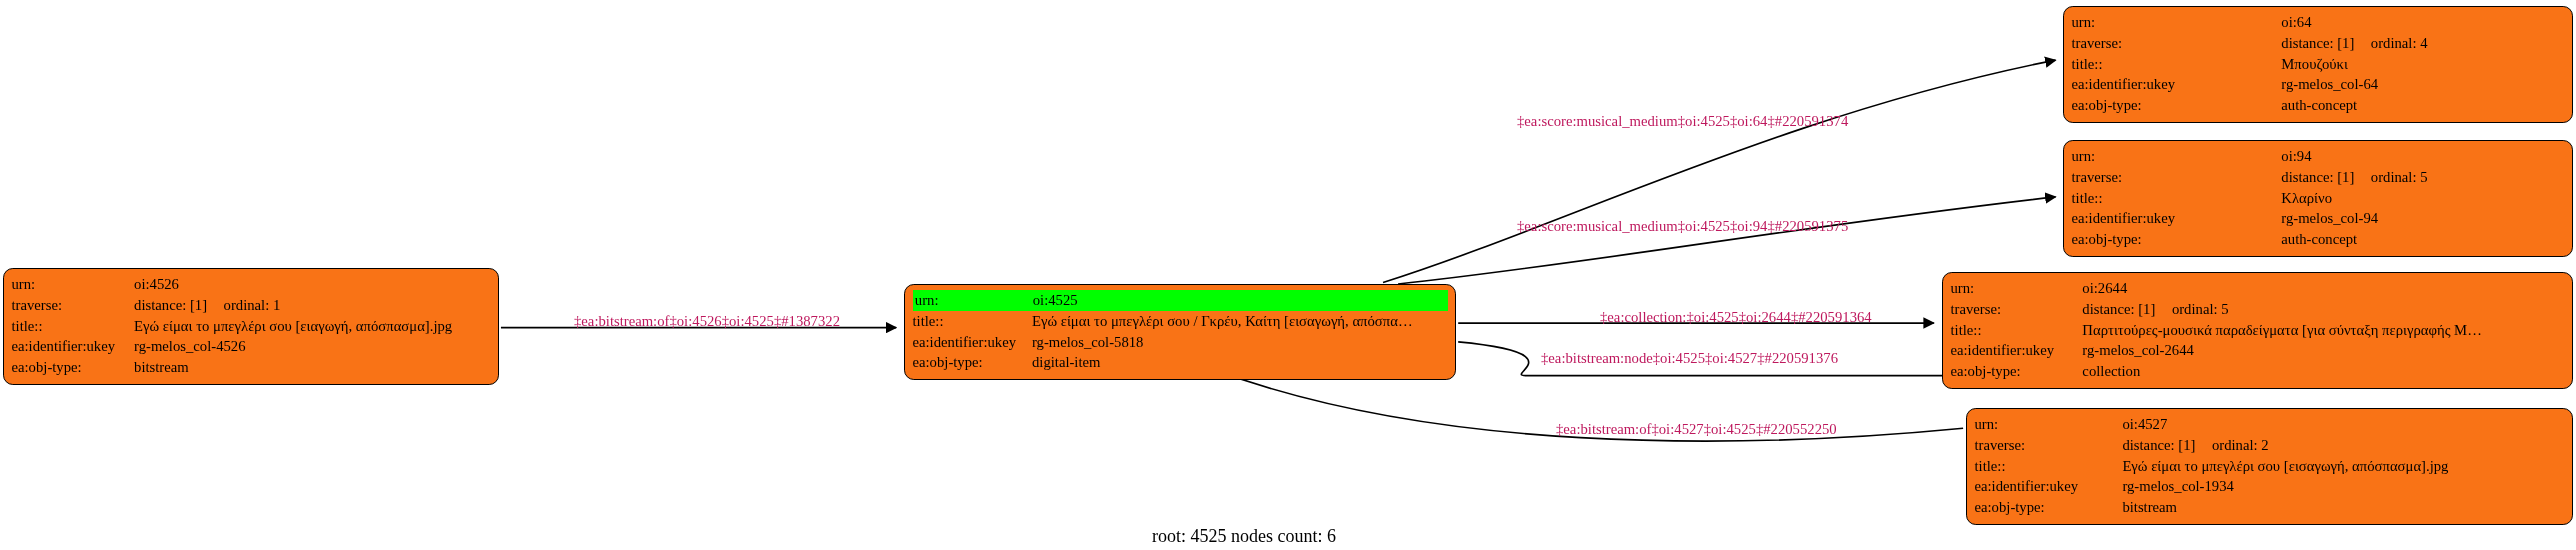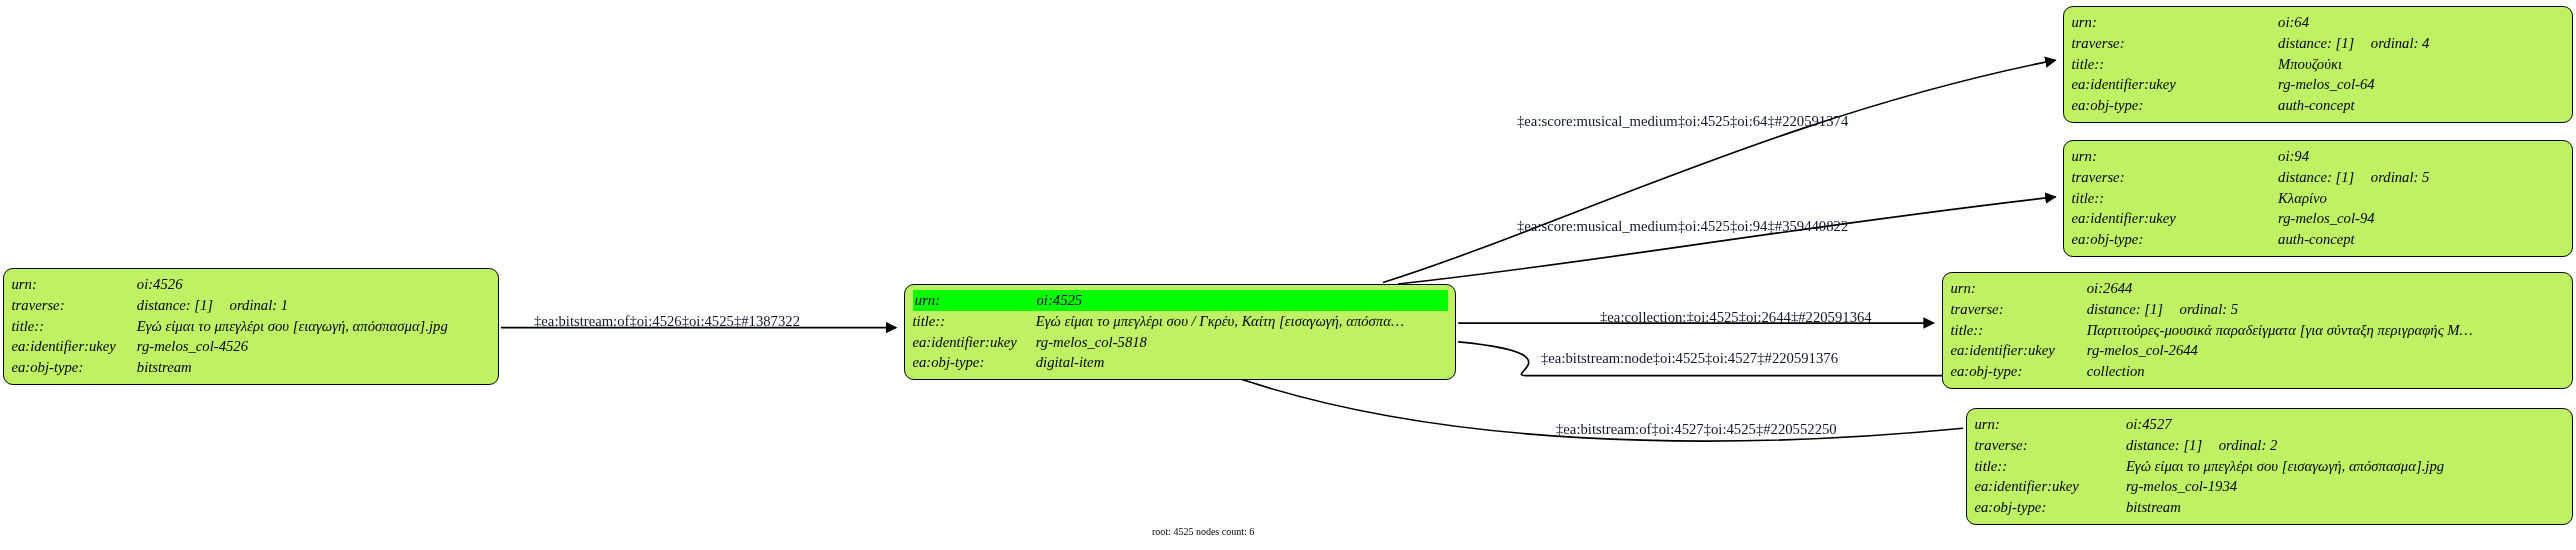--- a/index.html
+++ b/index.html
@@ -22,25 +22,24 @@
     position: absolute;
     left: 0;
     top: 0;
     width: 2576px;
     height: 550px;
     pointer-events: none;
   }
   .node {
     position: absolute;
     box-sizing: border-box;
-    background: #bef264;
+    background: #f97316;
     border: 1.2px solid #000000;
     border-radius: 9.8px;
     padding: 5.3px 7.5px 6px 7.5px;
-    font-style: italic;
   }
   .node table {
     border-collapse: separate;
     border-spacing: 0;
     width: 100%;
   }
   .node td {
     font-size: 14.7px;
     line-height: 1.0;
     padding: 3px 0 3px 0;
@@ -69,25 +68,25 @@
     display: inline-block;
     padding-left: 16.5px;
     text-align: right;
   }
   .edge-label {
     position: absolute;
     font-size: 14.7px;
     line-height: 1;
     white-space: nowrap;
     background: transparent;
-    color: #0f172a;
+    color: #be185d;
   }
   #graph-caption {
     position: absolute;
-    font-size: 10px;
+    font-size: 18px;
     line-height: 1;
     white-space: nowrap;
   }
   
   #node-oi4526 { left: 3px;    top: 268px;  width: 496px; }
   #node-oi4525 { left: 904px; top: 284px;  width: 552px; }
   #node-oi64   { left: 2063px; top: 6px;    width: 510px; }
   #node-oi94   { left: 2063px; top: 140px;  width: 510px; }
   #node-oi2644 { left: 1942px; top: 272px;  width: 631px; }
   #node-oi4527 { left: 1966px; top: 408px;  width: 607px; }
@@ -283,25 +282,25 @@
         <td class="val">rg-melos_col-1934</td>
       </tr>
       <tr>
         <td class="key">ea:obj-type:</td>
         <td class="val">bitstream</td>
       </tr>
     </tbody>
       </table>
   </div>
 
-  <div class="edge-label" style="left:534px; top:314px;">‡ea:bitstream:of‡oi:4526‡oi:4525‡#1387322</div>
+  <div class="edge-label" style="left:574px; top:314px;">‡ea:bitstream:of‡oi:4526‡oi:4525‡#1387322</div>
 
   <div class="edge-label" style="left:1517px; top:114px;">‡ea:score:musical_medium‡oi:4525‡oi:64‡#220591374</div>
 
-  <div class="edge-label" style="left:1517px; top:219px;">‡ea:score:musical_medium‡oi:4525‡oi:94‡#359440822</div>
+  <div class="edge-label" style="left:1517px; top:219px;">‡ea:score:musical_medium‡oi:4525‡oi:94‡#220591375</div>
 
   <div class="edge-label" style="left:1600px; top:310px;text-align:right;">‡ea:collection:‡oi:4525‡oi:2644‡#220591364</div>
 
   <div class="edge-label" style="left:1541px; top:351px;">‡ea:bitstream:node‡oi:4525‡oi:4527‡#220591376</div>
 
   <div class="edge-label" style="left:1556px; top:422px;">‡ea:bitstream:of‡oi:4527‡oi:4525‡#220552250</div>
 
   <div id="graph-caption" style="left:1152px; top:527px;">root: 4525 nodes count: 6</div>
 
 </div>

